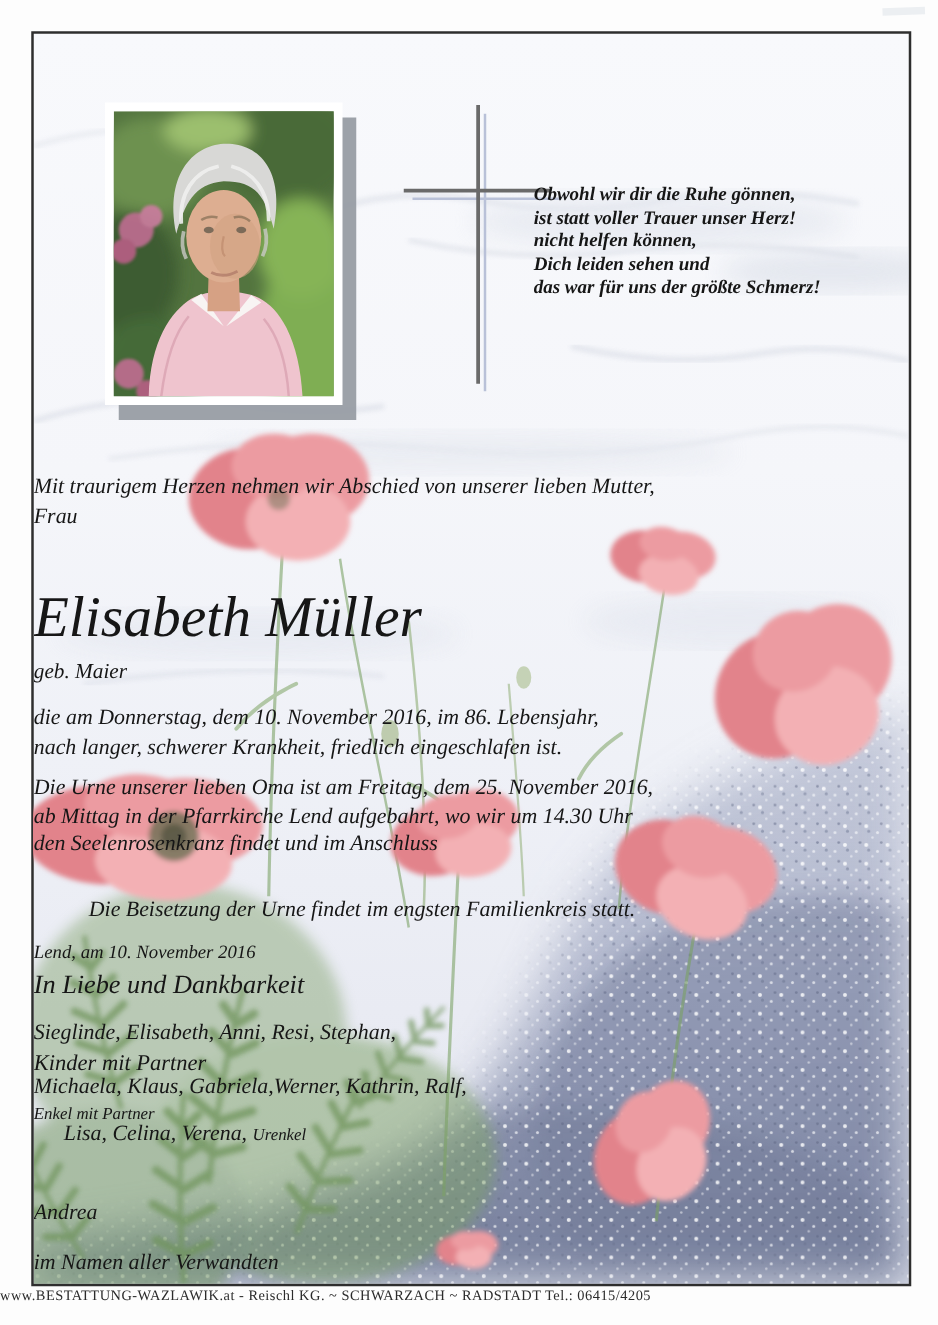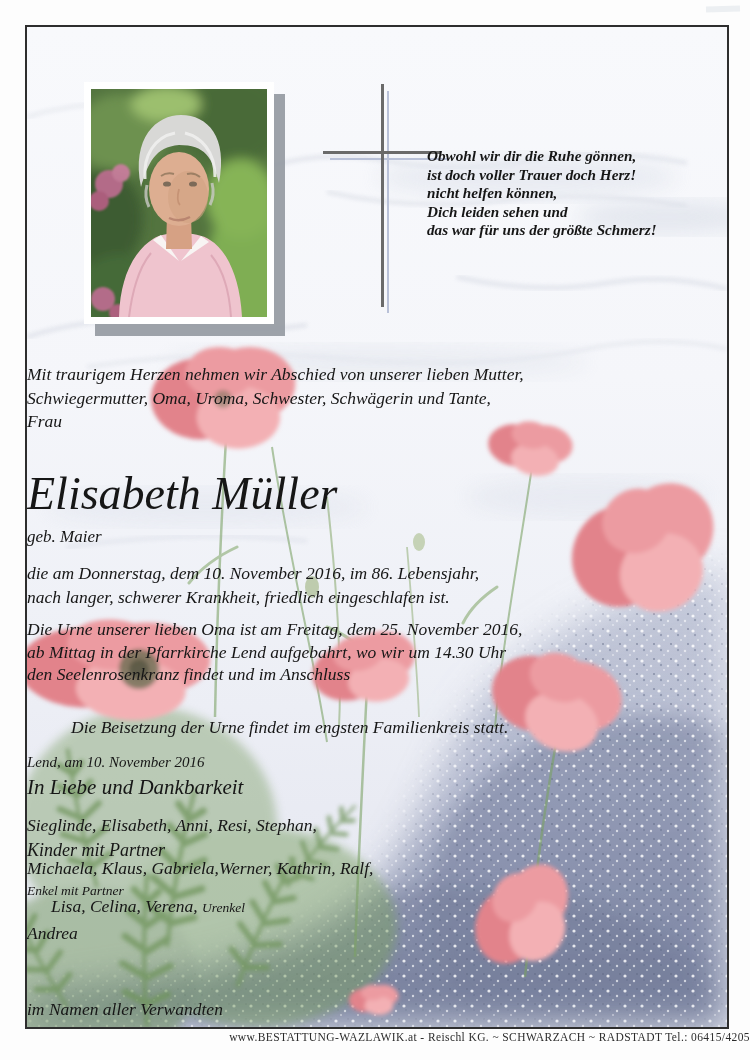--- a/index.html
+++ b/index.html
@@ -25,36 +25,36 @@
   
   .cross{position:absolute;z-index:2;}
   .cross .sv{position:absolute;left:360px;top:64px;width:2px;height:222px;background:var(--cross_shadow);}
   .cross .sh{position:absolute;left:303px;top:131px;width:118px;height:2px;background:var(--cross_shadow);}
   .cross .v{position:absolute;left:354px;top:57px;width:3px;height:223px;background:var(--cross);}
   .cross .h{position:absolute;left:296px;top:124px;width:117px;height:3px;background:var(--cross);}
   
   .txt{position:absolute;left:0;width:700px;text-align:left;z-index:3;
        font-style:italic;color:var(--text);}
   .poem{left:400px;width:310px;top:120px;font-size:15.2px;line-height:18.6px;font-weight:bold;}
-  .intro{top:336px;font-size:17.5px;line-height:23.5px;}
+  .intro{top:350px;font-size:17.5px;line-height:23.5px;}
   .name{top:441px;font-size:46px;line-height:52px;}
   .maiden{top:500px;font-size:17px;}
   .death{top:535px;font-size:17.5px;line-height:23.5px;}
   .urn{top:591px;font-size:17.5px;line-height:22.5px;}
   .burial{top:690px;font-size:17.5px;margin-left:44px;}
   .dateline{top:727px;font-size:15px;}
   .closing{top:748px;font-size:21px;}
   .fam{font-size:17.5px;}
   .fam1{top:788px;} .role1{top:813px;font-size:18px;}
   .fam2{top:831px;} .role2{top:856px;font-size:13.5px;}
   .fam3{top:869px;margin-left:24px;} .fam3 .small-role{font-size:13.5px;}
-  .andrea{top:896px;} .relatives{top:972px;}
+  .andrea{top:932px;} .relatives{top:972px;}
   
   .footer{
-    position:absolute;left:0;top:1031px;width:750px;text-align:right;
+    position:absolute;left:0;top:1031px;width:750px;text-align:left;
     font-size:11.5px;letter-spacing:.4px;color:#2b2b2b;font-style:normal;
     font-family:"Liberation Serif","DejaVu Serif",serif;
   }
 </style>
 </head>
 <body>
 
 <div class="scan-speck"></div>
 
 <div class="card">
@@ -221,29 +221,28 @@
 
   <div class="cross">
     <div class="sv"></div>
     <div class="sh"></div>
     <div class="v"></div>
     <div class="h"></div>
   </div>
 
   <div class="txt poem">
     <div>Obwohl wir dir die Ruhe gönnen,</div>
-    <div>ist doch voller Trauer doch Herz!</div>
+    <div>ist statt voller Trauer unser Herz!</div>
     <div>nicht helfen können,</div>
     <div>Dich leiden sehen und</div>
     <div>das war für uns der größte Schmerz!</div>
   </div>
 
   <div class="txt intro">
     <div>Mit traurigem Herzen nehmen wir Abschied von unserer lieben Mutter,</div>
-    <div>Schwiegermutter, Oma, Uroma, Schwester, Schwägerin und Tante,</div>
     <div>Frau</div>
   </div>
 
   <div class="txt name">Elisabeth Müller</div>
   <div class="txt maiden">geb. Maier</div>
 
   <div class="txt death">
     <div>die am Donnerstag, dem 10. November 2016, im 86. Lebensjahr,</div>
     <div>nach langer, schwerer Krankheit, friedlich eingeschlafen ist.</div>
   </div>

